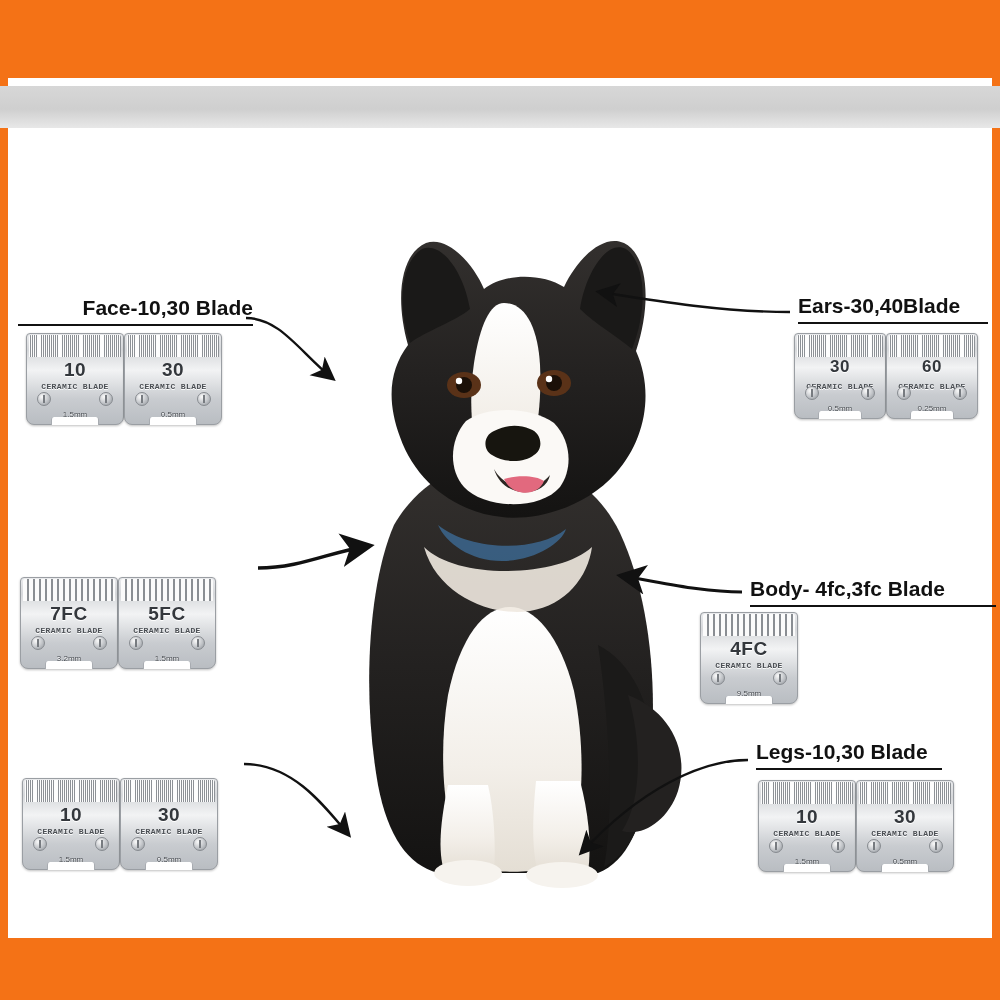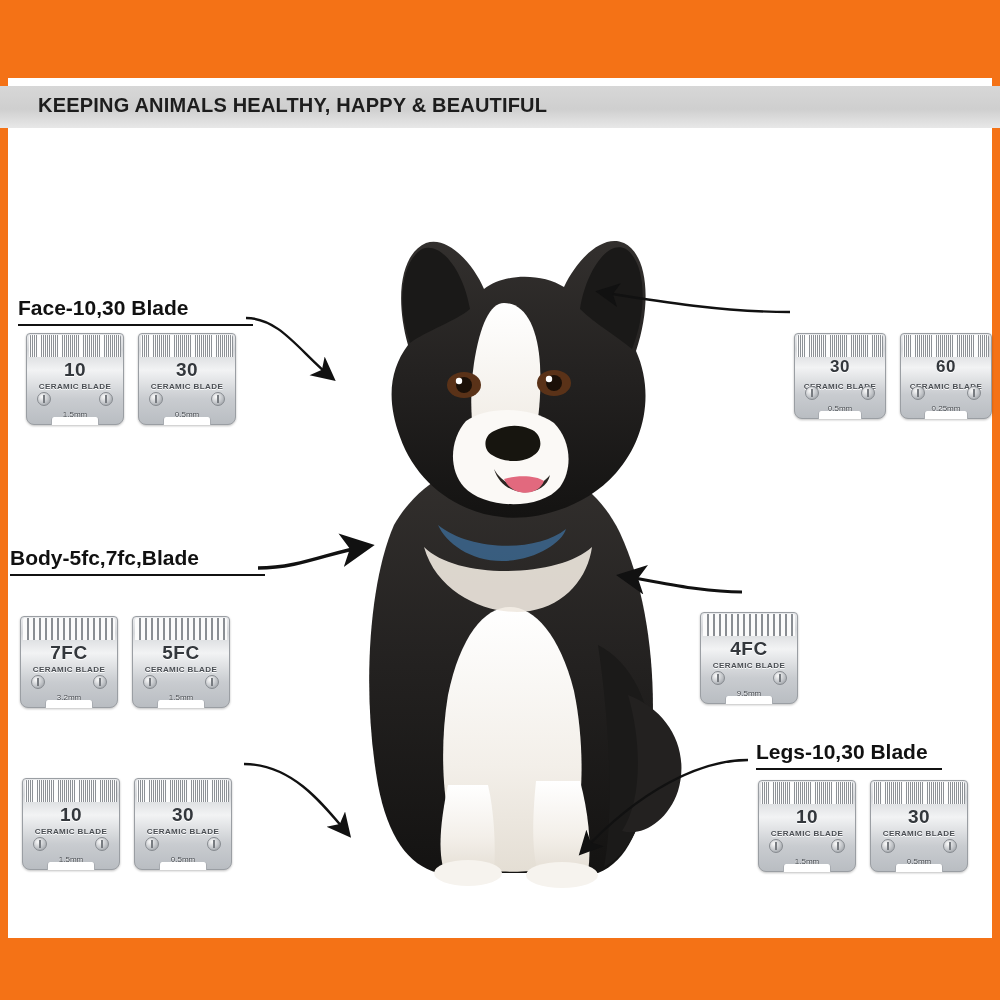--- a/index.html
+++ b/index.html
@@ -72,35 +72,34 @@
   .label {
     position: absolute;
     font-size: 21px;
     font-weight: bold;
     color: #111;
     white-space: nowrap;
     padding-bottom: 4px;
     border-bottom: 2px solid #111;
     font-family: "Liberation Sans", sans-serif;
   }
-  .label.lbl-face      { left: 10px;  top: 296px; width: 235px; }
+  .label.lbl-face      { left: 10px;  top: 296px; width: 235px; text-align: right; }
   .label.lbl-body-left { left: 2px;   top: 546px; width: 255px; }
   .label.lbl-nail      { left: 8px;   top: 741px; width: 235px; }
   .label.lbl-ears      { left: 790px; top: 294px; width: 190px; }
   .label.lbl-body-rt   { left: 742px; top: 577px; width: 246px; }
   .label.lbl-legs      { left: 748px; top: 740px; width: 186px; }
 
   
   .blade-group {
     position: absolute;
     display: flex;
-    gap: 14px;
   }
   .g-face      { left: 18px;  top: 333px; }
-  .g-body-left { left: 12px;  top: 616px; align-items: flex-end; }
+  .g-body-left { left: 12px;  top: 577px; align-items: flex-end; }
   .g-nail      { left: 14px;  top: 778px; }
   .g-ears      { left: 786px; top: 333px; }
   .g-body-rt   { left: 692px; top: 612px; }
   .g-legs      { left: 750px; top: 780px; }
 
   
   .blade {
     position: relative;
     width: 98px;
     height: 92px;
@@ -157,20 +156,21 @@
   .blade .sub {
     position: absolute;
     left: 0; right: 0;
     top: 49px;
     text-align: center;
     font-size: 8px;
     font-weight: bold;
     color: #4a4e53;
     letter-spacing: 0.4px;
     text-shadow: 0 1px 0 #fff;
+    font-family: Liberation Mono, monospace;
   }
   .blade .mm {
     position: absolute;
     left: 0; right: 0;
     bottom: 6px;
     text-align: center;
     font-size: 8px;
     color: #4a4e53;
     text-shadow: 0 1px 0 #fff;
   }
@@ -216,21 +216,20 @@
     pointer-events: none;
   }
 </style>
 </head>
 <body>
 
 <div class="page">
 
   <div class="bar-top"></div>
   <div class="tagline-band"></div>
-  <div class="tagline-text">KEEPING ANIMALS HEALTHY, HAPPY &amp; BEAUTIFUL</div>
 
   <div class="dog-wrap">
     <svg class="dog-svg" viewBox="0 0 420 665" xmlns="http://www.w3.org/2000/svg" aria-hidden="true">
       <defs>
         <linearGradient id="furW" x1="0" y1="0" x2="0" y2="1">
           <stop offset="0%" stop-color="#ffffff"></stop>
           <stop offset="60%" stop-color="#f3efe9"></stop>
           <stop offset="100%" stop-color="#e4ded4"></stop>
         </linearGradient>
         <linearGradient id="furB" x1="0" y1="0" x2="0" y2="1">
@@ -295,21 +294,22 @@
     <path d="M258 568 C300 568 330 552 368 546" fill="none" stroke="#111" stroke-width="3.4" marker-end="url(#ah)"></path>
 
     <path d="M742 592 C700 592 660 582 622 576" fill="none" stroke="#111" stroke-width="3" marker-end="url(#ah)"></path>
 
     <path d="M244 764 C290 764 320 800 348 834" fill="none" stroke="#111" stroke-width="2.4" marker-end="url(#ah)"></path>
 
     <path d="M748 760 C700 760 640 790 582 852" fill="none" stroke="#111" stroke-width="2.4" marker-end="url(#ah)"></path>
   </svg>
 
   <div class="label lbl-face">Face-10,30 Blade</div>
-  <div class="label lbl-body-left">Body-5fc,7fc,Blade</div>
+  <div class="label lbl-ears">Ears-30,40Blade</div>
+  <div class="label lbl-body-rt">Body- 4fc,3fc Blade</div>
   <div class="label lbl-legs">Legs-10,30 Blade</div>
 
   <div class="blade-group g-face">
     <div class="blade">
       <div class="body"></div>
       <div class="teeth fine"></div>
       <div class="num">10</div>
       <div class="sub">CERAMIC BLADE</div>
       <div class="screw left"></div>
       <div class="screw right"></div>

